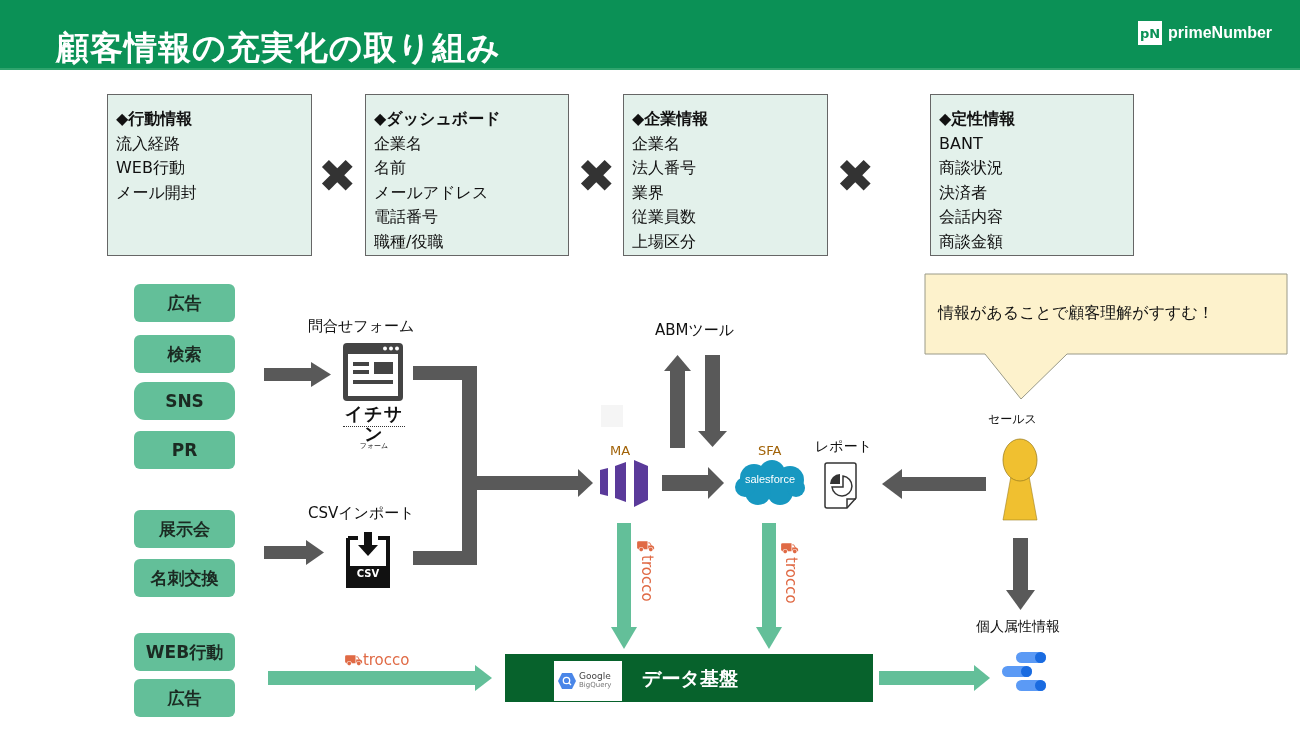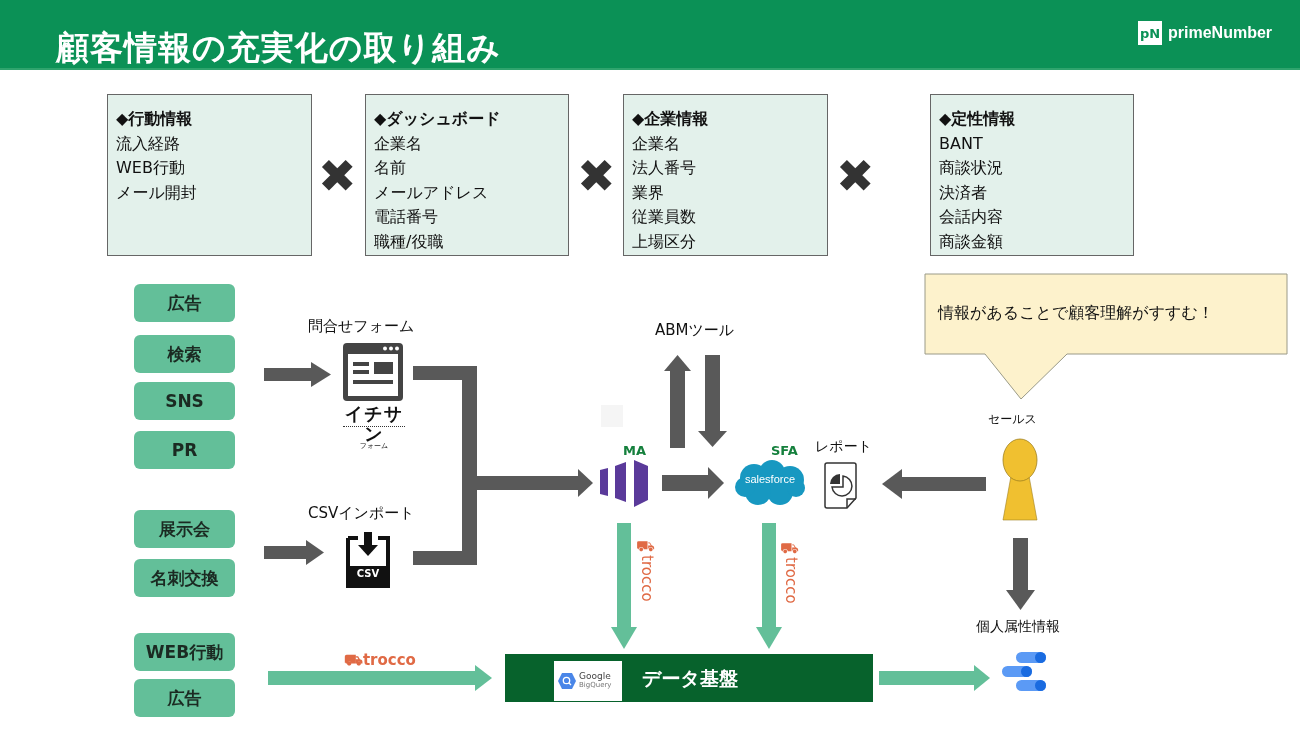--- a/index.html
+++ b/index.html
@@ -16,21 +16,21 @@
 
     
     .info-box { background: #e3f1eb; border: 1px solid #666; padding: 12px 8px; font-size: 16px; line-height: 24.5px; }
     .info-title { font-weight: bold; }
     .times { font-size: 46px; font-weight: bold; color: #333; line-height: 40px; }
 
     
     .pill { background: #63bf99; border-radius: 6px; width: 101px; height: 38px; display: flex; align-items: center; justify-content: center; font-size: 17px; font-weight: bold; color: #1b2a22; }
 
     .label { font-size: 15px; color: #111; white-space: nowrap; }
-    .label-sm { font-size: 13px; color: #15803d; white-space: nowrap; font-weight: bold; margin-left: 13px; }
+    .label-sm { font-size: 13px; color: #a16207; white-space: nowrap; font-weight: normal; }
     .callout-text { left: 938px; top: 303px; font-size: 16px; color: #111; }
 
     
     .platform { left: 505px; top: 654px; width: 368px; height: 48px; background: #07622c; }
     .bq-logo { left: 554px; top: 661px; width: 68px; height: 40px; background: #ffffff; display: flex; align-items: center; gap: 3px; padding-left: 4px; }
     .bq-text { font-size: 8px; color: #555; line-height: 9px; }
     .platform-text { left: 642px; top: 666px; font-size: 19px; font-weight: bold; color: #ffffff; }
 
     .trocco { color: #e06a45; font-size: 15px; font-family: "DejaVu Sans", sans-serif; white-space: nowrap; }
     .trocco-v { writing-mode: vertical-rl; }
@@ -77,21 +77,21 @@
   <div class="info-title">◆定性情報</div>
   <div>BANT</div>
   <div>商談状況</div>
   <div>決済者</div>
   <div>会話内容</div>
   <div>商談金額</div>
 </div>
 
 <div class="abs pill" style="left:134px;top:284px;">広告</div>
 <div class="abs pill" style="left:134px;top:335px;">検索</div>
-<div class="abs pill" style="left:134px;top:382px;">SNS</div>
+<div class="abs pill" style="left:134px;top:382px;border-radius:11px;">SNS</div>
 <div class="abs pill" style="left:134px;top:431px;">PR</div>
 <div class="abs pill" style="left:134px;top:510px;">展示会</div>
 <div class="abs pill" style="left:134px;top:559px;">名刺交換</div>
 <div class="abs pill" style="left:134px;top:633px;">WEB行動</div>
 <div class="abs pill" style="left:134px;top:679px;">広告</div>
 
 <svg class="abs" style="left:0;top:0;" width="1300" height="730">
 
   <g fill="#595959">
     <rect x="264" y="368" width="48" height="13"></rect>
@@ -224,21 +224,21 @@
 <div class="abs label" style="left:976px;top:618px;font-size:14px;">個人属性情報</div>
 <svg class="abs" style="left:1000px;top:650px;" width="50" height="44">
   <rect x="16" y="2" width="30" height="11" rx="5.5" fill="#5b9af5"></rect>
     <circle cx="40.5" cy="7.5" r="5.5" fill="#1a6be0"></circle>
   <rect x="2" y="16" width="30" height="11" rx="5.5" fill="#5b9af5"></rect>
     <circle cx="26.5" cy="21.5" r="5.5" fill="#1a6be0"></circle>
   <rect x="16" y="30" width="30" height="11" rx="5.5" fill="#5b9af5"></rect>
     <circle cx="40.5" cy="35.5" r="5.5" fill="#1a6be0"></circle>
 </svg>
 
-<div class="abs trocco" style="left:344px;top:651px;font-weight:bold;">
+<div class="abs trocco" style="left:344px;top:651px;">
   <span>⛟</span><span>trocco</span>
 </div>
 <div class="abs trocco trocco-v" style="left:638px;top:540px;">
   <span>⛟</span><span>trocco</span>
 </div>
 <div class="abs trocco trocco-v" style="left:782px;top:542px;">
   <span>⛟</span><span>trocco</span>
 </div>
 
 <div class="abs platform"></div>

